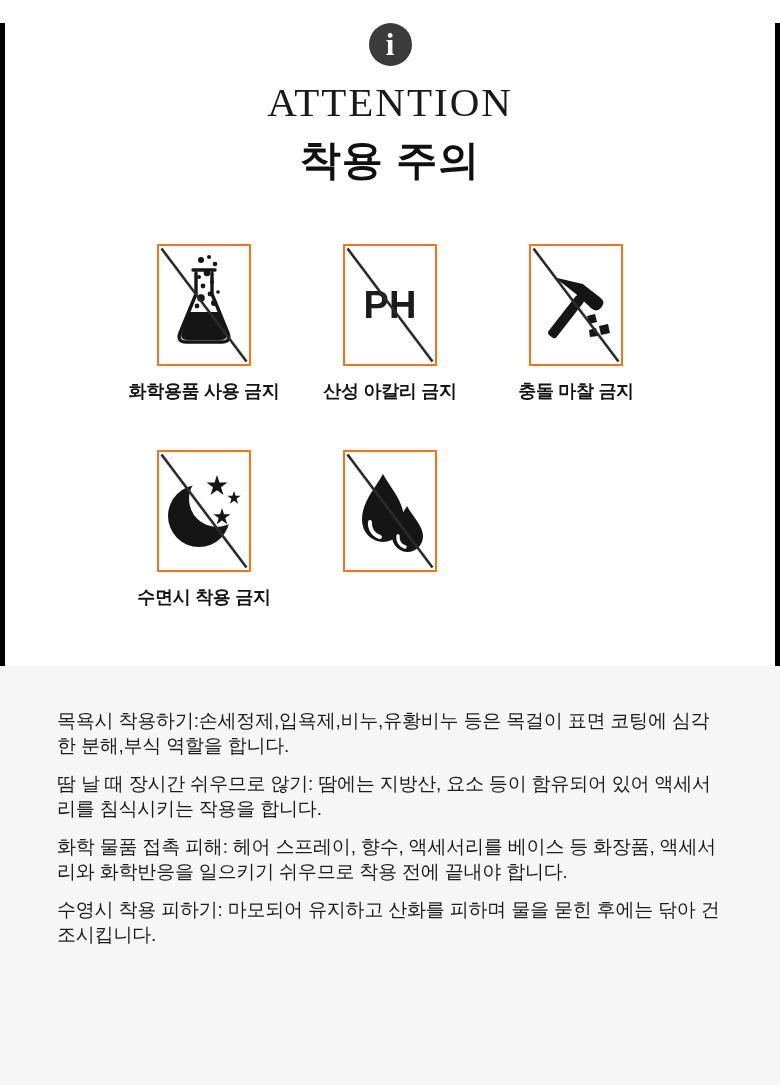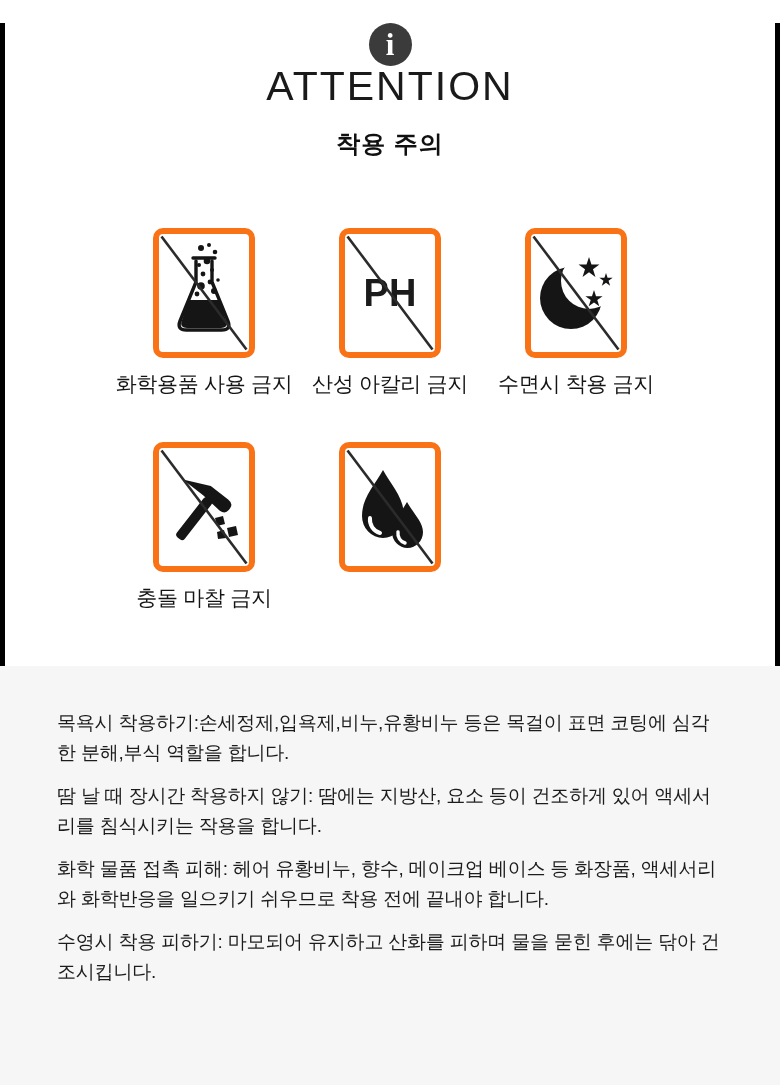--- a/index.html
+++ b/index.html
@@ -11,49 +11,49 @@
   .top{position:relative;height:666px;background:#ffffff;text-align:center;}
   .edge{position:absolute;top:0;width:5px;height:664px;background:#000;}
   .edge.left{left:0}
   .edge.right{right:0}
   .info-icon{
     width:43px;height:43px;border-radius:50%;background:#3b3b3b;color:#fff;
     margin:23px auto 0;display:flex;align-items:center;justify-content:center;
     font-family:"Liberation Serif",serif;font-weight:bold;font-size:31px;line-height:1;
   }
   .attention{
-    margin-top:0;font-family:Liberation Sans, sans-serif;font-size:41px;
+    margin-top:16px;font-family:Liberation Serif, serif;font-size:41px;
     letter-spacing:2px;color:#1a1a1a;line-height:1;font-weight:400;
   }
   .page-title{
-    margin:17px 0 0;font-size:24px;font-weight:bold;letter-spacing:1px;
+    margin:17px 0 0;font-size:41px;font-weight:bold;letter-spacing:1px;
     color:#101010;line-height:40px;
   }
   
   .grid{width:558px;margin:64px auto 0;display:flex;flex-wrap:wrap;}
   .cell{width:186px;display:flex;flex-direction:column;align-items:center;margin-bottom:48px;}
   .tile{
     position:relative;width:90px;height:118px;background:#fff;
-    border:6px solid #f97316;border-radius:10px;flex:0 0 auto;
+    border:2px solid #f97316;border-radius:1px;flex:0 0 auto;
   }
   .tile svg{position:absolute;inset:0;width:90px;height:118px;}
   .ph-text{
     position:absolute;inset:0;display:flex;align-items:center;justify-content:center;
     font-size:38px;font-weight:bold;color:#1b1b1b;letter-spacing:0;
   }
   .tile-label{
-    margin-top:15px;font-size:21px;font-weight:400;color:#141414;
+    margin-top:15px;font-size:18px;font-weight:700;color:#141414;
     letter-spacing:-0.3px;white-space:nowrap;line-height:21px;
   }
   
   .notes{
     position:absolute;top:666px;left:0;right:0;bottom:0;background:#f5f6f5;
     padding:42px 57px 0;box-sizing:border-box;text-align:left;
   }
-  .notes p{margin:0 0 13px;font-size:19px;line-height:30px;color:#1c1c1c;letter-spacing:-0.2px;}
+  .notes p{margin:0 0 13px;font-size:19px;line-height:25px;color:#1c1c1c;letter-spacing:-0.2px;}
 </style>
 </head>
 <body>
 
 <div class="page">
 
   <section class="top">
     <div class="edge left"></div>
     <div class="edge right"></div>
 
@@ -100,53 +100,53 @@
           <svg viewBox="0 0 90 118">
             <line x1="2.5" y1="2.5" x2="87.5" y2="115.5" stroke="#2b2b2b" stroke-width="2.6"></line>
           </svg>
         </div>
         <div class="tile-label">산성 아칼리 금지</div>
       </div>
 
       <div class="cell">
         <div class="tile">
           <svg viewBox="0 0 90 118">
-            <circle cx="40" cy="64" r="31" fill="#151515"></circle>
-            <circle cx="58" cy="47" r="28" fill="#ffffff"></circle>
-            <g fill="#151515">
-              <polygon transform="translate(58 34) scale(11)" points="0,-1 0.2245,-0.309 0.9511,-0.309 0.3633,0.118 0.5878,0.809 0,0.382 -0.5878,0.809 -0.3633,0.118 -0.9511,-0.309 -0.2245,-0.309"></polygon>
-              <polygon transform="translate(75 46) scale(7)" points="0,-1 0.2245,-0.309 0.9511,-0.309 0.3633,0.118 0.5878,0.809 0,0.382 -0.5878,0.809 -0.3633,0.118 -0.9511,-0.309 -0.2245,-0.309"></polygon>
-              <polygon transform="translate(63 65) scale(9)" points="0,-1 0.2245,-0.309 0.9511,-0.309 0.3633,0.118 0.5878,0.809 0,0.382 -0.5878,0.809 -0.3633,0.118 -0.9511,-0.309 -0.2245,-0.309"></polygon>
-            </g>
-          </svg>
-          <svg viewBox="0 0 90 118">
-            <line x1="2.5" y1="2.5" x2="87.5" y2="115.5" stroke="#2b2b2b" stroke-width="2.6"></line>
-          </svg>
-        </div>
-        <div class="tile-label">수면시 착용 금지</div>
-      </div>
-
-      <div class="cell">
-        <div class="tile">
-          <svg viewBox="0 0 90 118">
             <g transform="rotate(38 45 58)" fill="#151515">
               <path d="M12 50 L38 38 L60 38 Q67 38 67 44 L67 46 Q67 52 60 52 L38 50 Z"></path>
               <rect x="40" y="49" width="10" height="50" rx="3.5"></rect>
             </g>
             <g fill="#151515">
               <polygon points="56,70 64,68 66,76 58,78"></polygon>
               <polygon points="68,80 77,78 79,87 70,89"></polygon>
               <polygon points="58,84 65,82 67,90 59,91"></polygon>
             </g>
           </svg>
           <svg viewBox="0 0 90 118">
             <line x1="2.5" y1="2.5" x2="87.5" y2="115.5" stroke="#2b2b2b" stroke-width="2.6"></line>
           </svg>
         </div>
         <div class="tile-label">충돌 마찰 금지</div>
+      </div>
+
+      <div class="cell">
+        <div class="tile">
+          <svg viewBox="0 0 90 118">
+            <circle cx="40" cy="64" r="31" fill="#151515"></circle>
+            <circle cx="58" cy="47" r="28" fill="#ffffff"></circle>
+            <g fill="#151515">
+              <polygon transform="translate(58 34) scale(11)" points="0,-1 0.2245,-0.309 0.9511,-0.309 0.3633,0.118 0.5878,0.809 0,0.382 -0.5878,0.809 -0.3633,0.118 -0.9511,-0.309 -0.2245,-0.309"></polygon>
+              <polygon transform="translate(75 46) scale(7)" points="0,-1 0.2245,-0.309 0.9511,-0.309 0.3633,0.118 0.5878,0.809 0,0.382 -0.5878,0.809 -0.3633,0.118 -0.9511,-0.309 -0.2245,-0.309"></polygon>
+              <polygon transform="translate(63 65) scale(9)" points="0,-1 0.2245,-0.309 0.9511,-0.309 0.3633,0.118 0.5878,0.809 0,0.382 -0.5878,0.809 -0.3633,0.118 -0.9511,-0.309 -0.2245,-0.309"></polygon>
+            </g>
+          </svg>
+          <svg viewBox="0 0 90 118">
+            <line x1="2.5" y1="2.5" x2="87.5" y2="115.5" stroke="#2b2b2b" stroke-width="2.6"></line>
+          </svg>
+        </div>
+        <div class="tile-label">수면시 착용 금지</div>
       </div>
 
       <div class="cell">
         <div class="tile">
           <svg viewBox="0 0 90 118">
             <path d="M38 22 C29 38 17 50 17 68 A21 22 0 0 0 59 68 C59 50 47 38 38 22 Z" fill="#151515"></path>
             <path d="M62 54 C56 65 47 74 47 84 A15.5 16 0 0 0 78 84 C78 74 68 65 62 54 Z" fill="#151515"></path>
             <path d="M25 70 A14 14 0 0 0 35 85" stroke="#ffffff" stroke-width="4" fill="none" stroke-linecap="round"></path>
             <path d="M53 84 A10 10 0 0 0 60 95" stroke="#ffffff" stroke-width="3.4" fill="none" stroke-linecap="round"></path>
           </svg>
@@ -155,18 +155,18 @@
           </svg>
         </div>
       </div>
 
 
     </div>
   </section>
 
   <section class="notes">
     <p>목욕시 착용하기:손세정제,입욕제,비누,유황비누 등은 목걸이 표면 코팅에 심각한 분해,부식 역할을 합니다.</p>
-    <p>땀 날 때 장시간 착용하지 않기: 땀에는 지방산, 요소 등이 건조하게 있어 액세서리를 침식시키는 작용을 합니다.</p>
-    <p>화학 물품 접촉 피해: 헤어 유황비누, 향수, 메이크업 베이스 등 화장품, 액세서리와 화학반응을 일으키기 쉬우므로 착용 전에 끝내야 합니다.</p>
+    <p>땀 날 때 장시간 쉬우므로 않기: 땀에는 지방산, 요소 등이 함유되어 있어 액세서리를 침식시키는 작용을 합니다.</p>
+    <p>화학 물품 접촉 피해: 헤어 스프레이, 향수, 액세서리를 베이스 등 화장품, 액세서리와 화학반응을 일으키기 쉬우므로 착용 전에 끝내야 합니다.</p>
     <p>수영시 착용 피하기: 마모되어 유지하고 산화를 피하며 물을 묻힌 후에는 닦아 건조시킵니다.</p>
   </section>
 
 </div>
 
 </body></html>

